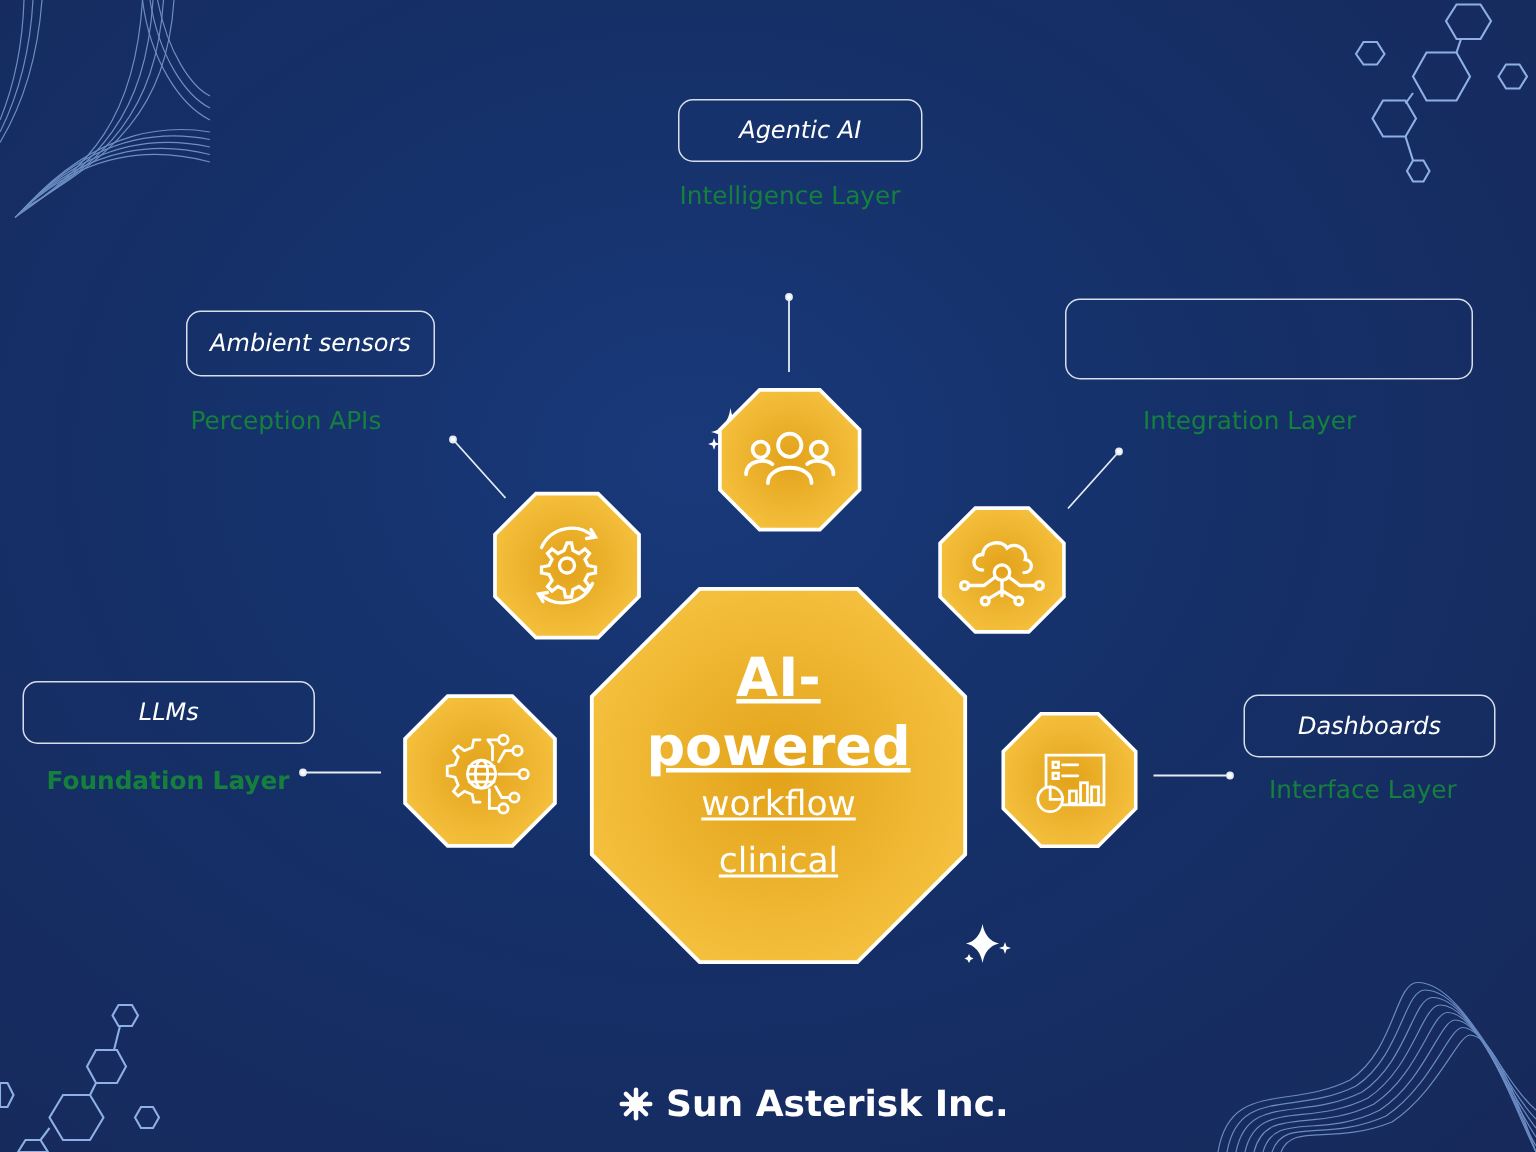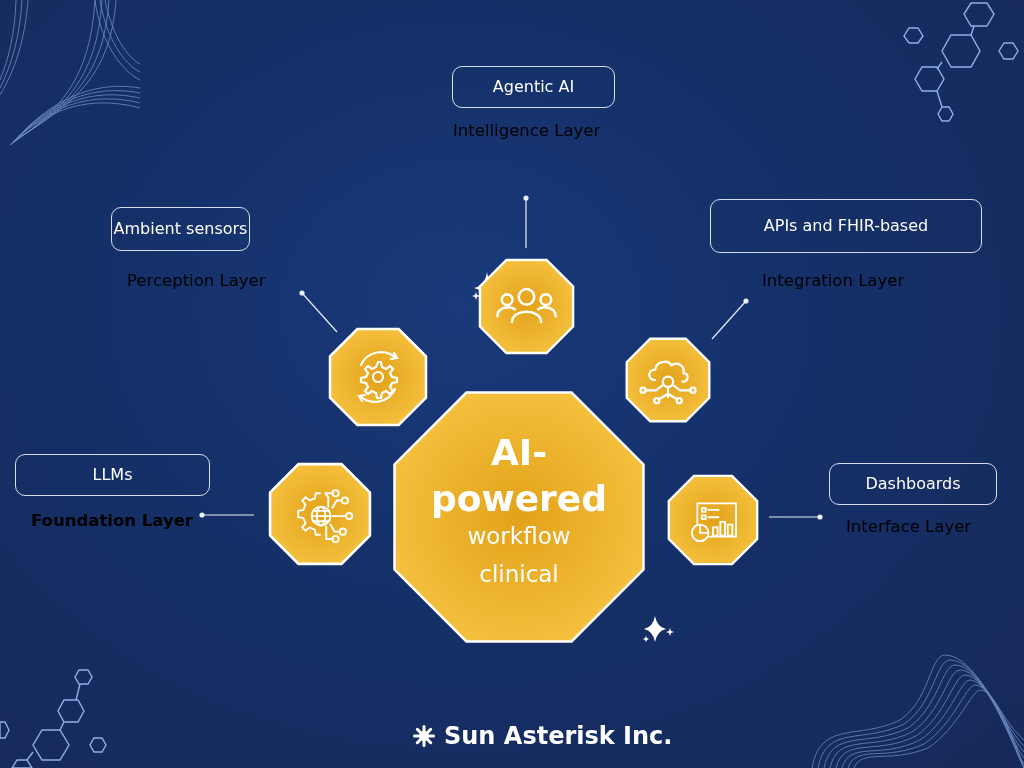--- a/index.html
+++ b/index.html
@@ -1,24 +1,24 @@
 <!DOCTYPE html>
 <html><head>
 <meta charset="utf-8">
 <style>
   html, body { margin:0; padding:0; }
   body { width:1024px; height:768px; overflow:hidden; position:relative;
     font-family:"DejaVu Sans", sans-serif;
     background: radial-gradient(ellipse at 45% 40%, #19397a 0%, #153068 45%, #17295a 100%); color:#fff; }
   svg.deco { position:absolute; left:0; top:0; }
   .pill { position:absolute; border:1.5px solid #d7deea; border-radius:10px; color:#fff;
-    font-size:16px; display:flex; align-items:center; justify-content:center; text-align:center; line-height:1.25; box-sizing:border-box; }
-  .layer { position:absolute; font-size:16.5px; color:#000000; white-space:nowrap; }
+    font-size:16px; display:flex; align-items:center; justify-content:center; text-align:center; line-height:1.25; box-sizing:border-box;font-style:italic; }
+  .layer { position:absolute; font-size:16.5px; color:#15803d; white-space:nowrap; }
   .oct { position:absolute; }
-  .main-text { position:absolute; left:392px; top:430px; width:254px; text-align:center; color:#fff; }
+  .main-text { position:absolute; left:392px; top:430px; width:254px; text-align:center; color:#fff;text-decoration:underline; }
   .main-bold { font-weight:bold; font-size:36px; line-height:46px; }
   .main-light { font-size:23px; line-height:28px; margin-top:10px; }
   .brand { position:absolute; left:412px; top:722px; display:flex; align-items:center; gap:8px; font-weight:bold; font-size:24px; }
 </style>
 </head>
 <body>
 
 <svg class="deco" width="1024" height="768">
   <g fill="none" stroke="#8aaee0" stroke-width="0.8" opacity="0.75">
     <path d="M10,145 C60,110 90,80 95,0"></path>
@@ -121,38 +121,37 @@
   <g fill="none" stroke="#fff" stroke-width="2.6" stroke-linecap="round">
     <circle cx="50" cy="40" r="8"></circle>
       <path d="M35,66 C35,52 65,52 65,66"></path>
     <circle cx="30" cy="43" r="5.5"></circle>
       <path d="M20,60 C20,50 34,49 38,53"></path>
     <circle cx="70" cy="43" r="5.5"></circle>
       <path d="M80,60 C80,50 66,49 62,53"></path>
   </g>
 </svg>
 
-<div class="pill" style="left:111px;top:207px;width:139px;height:44px;">
+<div class="pill" style="left:124px;top:207px;width:166px;height:44px;">
   <span>Ambient sensors</span>
 </div>
-<div class="layer" style="left:127px;top:271px;">Perception Layer</div>
+<div class="layer" style="left:127px;top:271px;">Perception APIs</div>
 <svg class="oct" style="left:328px;top:327px" width="100" height="100" viewBox="0 0 100 100">
   <polygon points="29.3,2 70.7,2 98,29.3 98,70.7 70.7,98 29.3,98 2,70.7 2,29.3" fill="url(#goldGrad)" stroke="#fff" stroke-width="2.5"></polygon>
   <g fill="none" stroke="#fff" stroke-width="2.2" stroke-linecap="round">
     <circle cx="50" cy="50" r="5"></circle>
     <path d="M50,35 l3,0 l1,5 l4,2 l4,-3 l3,3 l-3,4 l2,4 l5,1 l0,4 l-5,1 l-2,4 l3,4 l-3,3 l-4,-3 l-4,2 l-1,5 l-4,0 l-1,-5 l-4,-2 l-4,3 l-3,-3 l3,-4 l-2,-4 l-5,-1 l0,-4 l5,-1 l2,-4 l-3,-4 l3,-3 l4,3 l4,-2 z"></path>
     <path d="M33,38 A22,22 0 0 1 68,31"></path>
       <path d="M66,26 l3,5 l-6,1"></path>
     <path d="M67,62 A22,22 0 0 1 32,69"></path>
       <path d="M34,74 l-3,-5 l6,-1"></path>
   </g>
 </svg>
 
 <div class="pill" style="left:710px;top:199px;width:272px;height:54px;flex-direction:column;">
-  <span>APIs and FHIR-based</span>
 </div>
 <div class="layer" style="left:762px;top:271px;">Integration Layer</div>
 <svg class="oct" style="left:625px;top:337px" width="86" height="86" viewBox="0 0 100 100">
   <polygon points="29.3,2 70.7,2 98,29.3 98,70.7 70.7,98 29.3,98 2,70.7 2,29.3" fill="url(#goldGrad)" stroke="#fff" stroke-width="2.8"></polygon>
   <g fill="none" stroke="#fff" stroke-width="2.6" stroke-linecap="round">
     <path d="M35,50 C26,50 26,38 35,38 C36,28 50,26 54,33 C60,28 70,33 68,42 C75,43 74,52 67,52"></path>
     <circle cx="50" cy="52" r="6"></circle>
     <line x1="50" y1="58" x2="50" y2="70"></line>
     <path d="M44,56 L36,62 L24,62"></path>
       <circle cx="21" cy="62" r="3"></circle>

